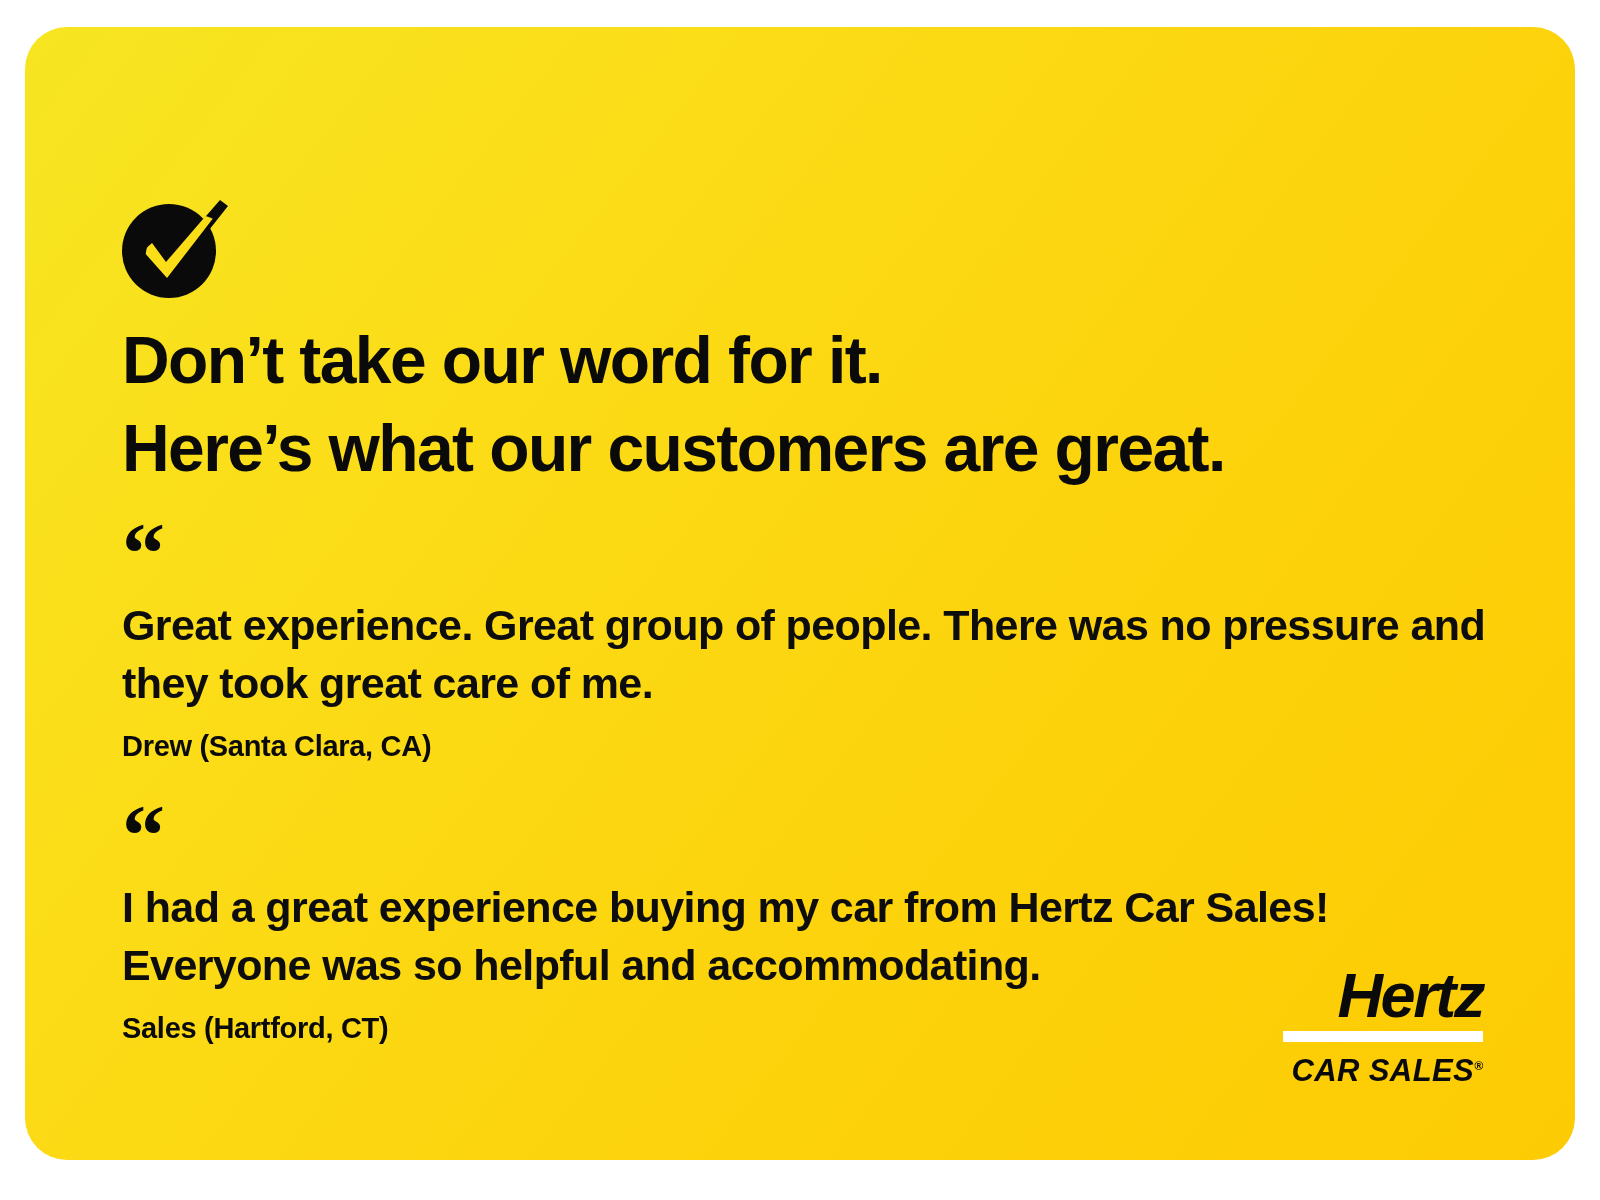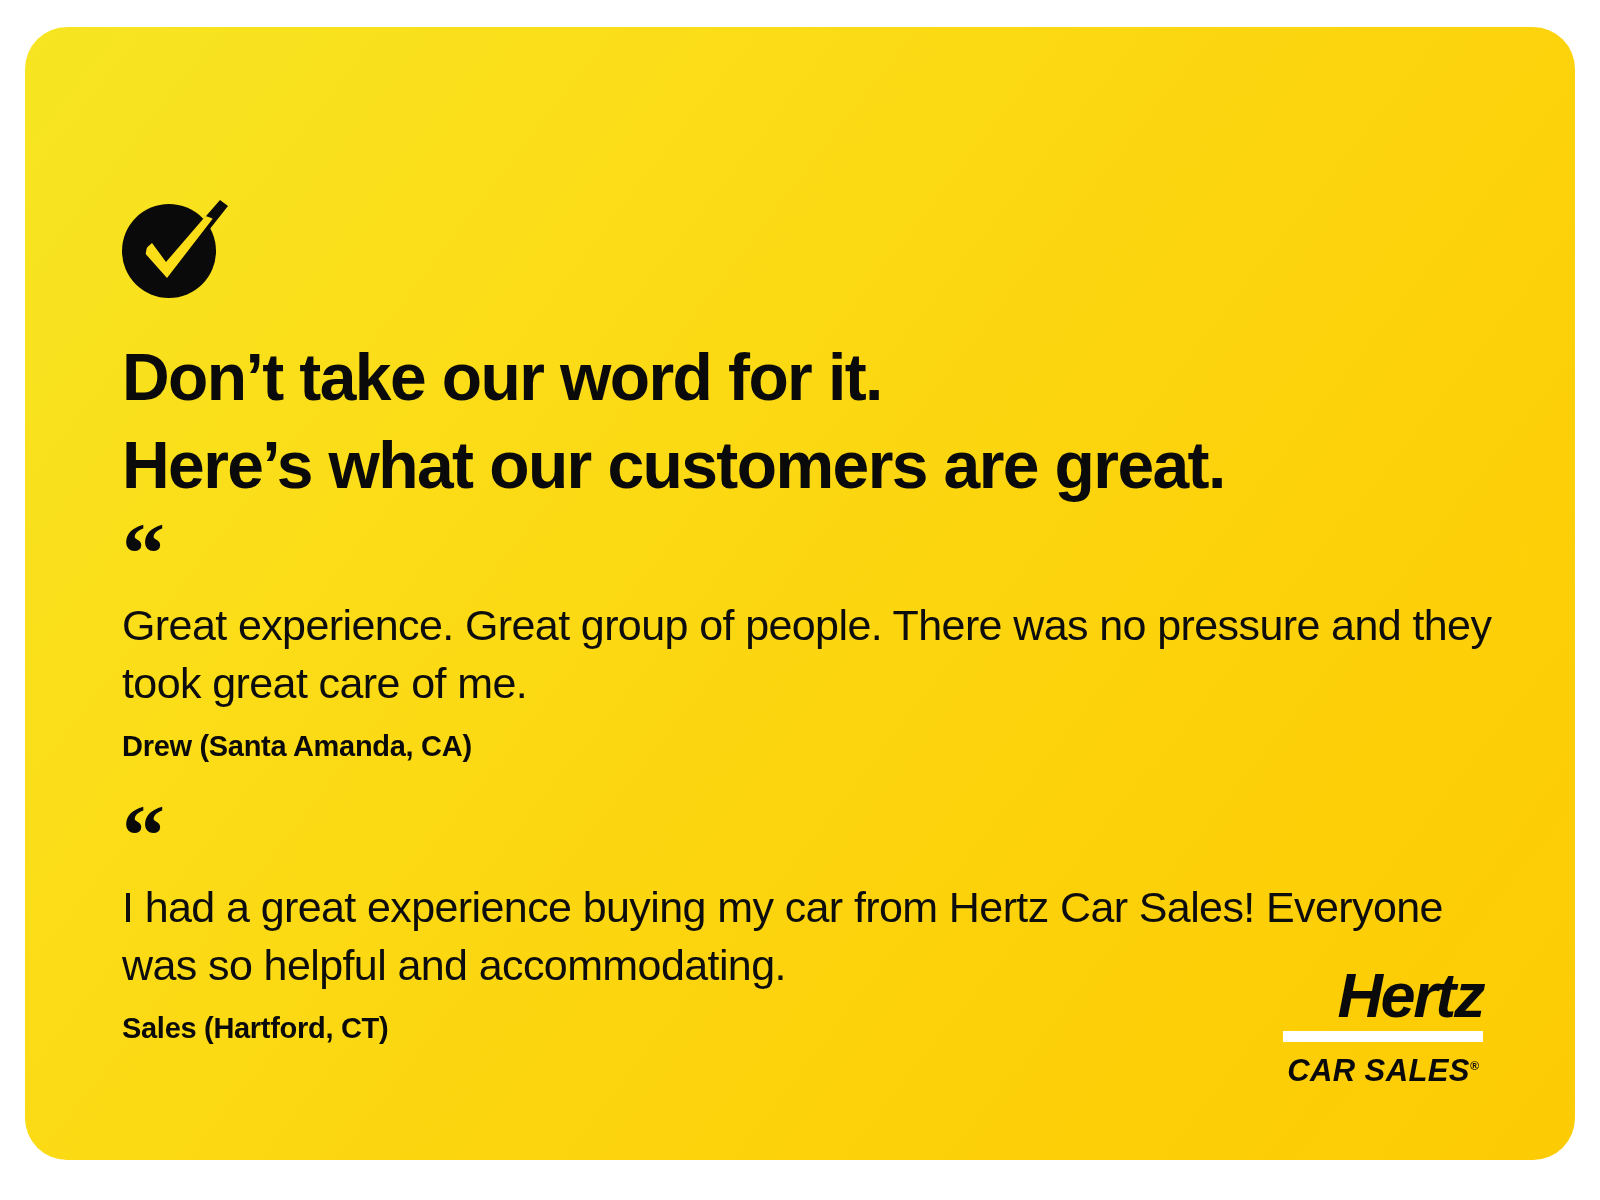--- a/index.html
+++ b/index.html
@@ -33,21 +33,21 @@
     top: 167px;
     width: 110px;
     height: 110px;
   }
   #check-badge svg { display: block; }
 
   
   #headline {
     position: absolute;
     left: 97px;
-    top: 306px;
+    top: 289px;
     width: 1400px;
   }
   .headline-line {
     font-family: "Liberation Sans", sans-serif;
     font-weight: 700;
     font-size: 66px;
     line-height: 88px;
     letter-spacing: -1.6px;
     color: #0a0a0a;
     white-space: nowrap;
@@ -68,21 +68,21 @@
     font-weight: 700;
     font-size: 86px;
     line-height: 44px;
     color: #0a0a0a;
     height: 40px;
     margin-bottom: 16px;
     letter-spacing: -2px;
   }
   .quote-body {
     font-family: "Liberation Sans", sans-serif;
-    font-weight: 400;
+    font-weight: 700;
     font-size: 43px;
     line-height: 58px;
     letter-spacing: -0.6px;
     color: #0d0d0d;
     margin-top: 24px;
   }
   .quote-attribution {
     font-family: "Liberation Sans", sans-serif;
     font-weight: 700;
     font-size: 29px;
@@ -116,21 +116,20 @@
     width: 100%;
   }
   #logo-subwordmark {
     font-family: "Liberation Sans", sans-serif;
     font-weight: 700;
     font-style: italic;
     font-size: 31px;
     line-height: 34px;
     letter-spacing: 0.4px;
     color: #0a0a0a;
-    text-align: center;
     white-space: nowrap;
   }
   #logo-registered {
     font-size: 12px;
     vertical-align: super;
     letter-spacing: 0;
   }
 </style>
 </head>
 <body>
@@ -148,21 +147,21 @@
   <div id="headline">
     <div class="headline-line">Don’t take our word for it.</div>
     <div class="headline-line">Here’s what our customers are great.</div>
   </div>
 
   <div id="testimonial-list">
 
     <div class="testimonial">
       <div class="quote-mark">“</div>
       <div class="quote-body">Great experience. Great group of people. There was no pressure and they took great care of me.</div>
-      <div class="quote-attribution">Drew (Santa Amanda, CA)</div>
+      <div class="quote-attribution">Drew (Santa Clara, CA)</div>
     </div>
 
     <div class="testimonial">
       <div class="quote-mark">“</div>
       <div class="quote-body">I had a great experience buying my car from Hertz Car Sales! Everyone was so helpful and accommodating.</div>
       <div class="quote-attribution">Sales (Hartford, CT)</div>
     </div>
 
   </div>
 

